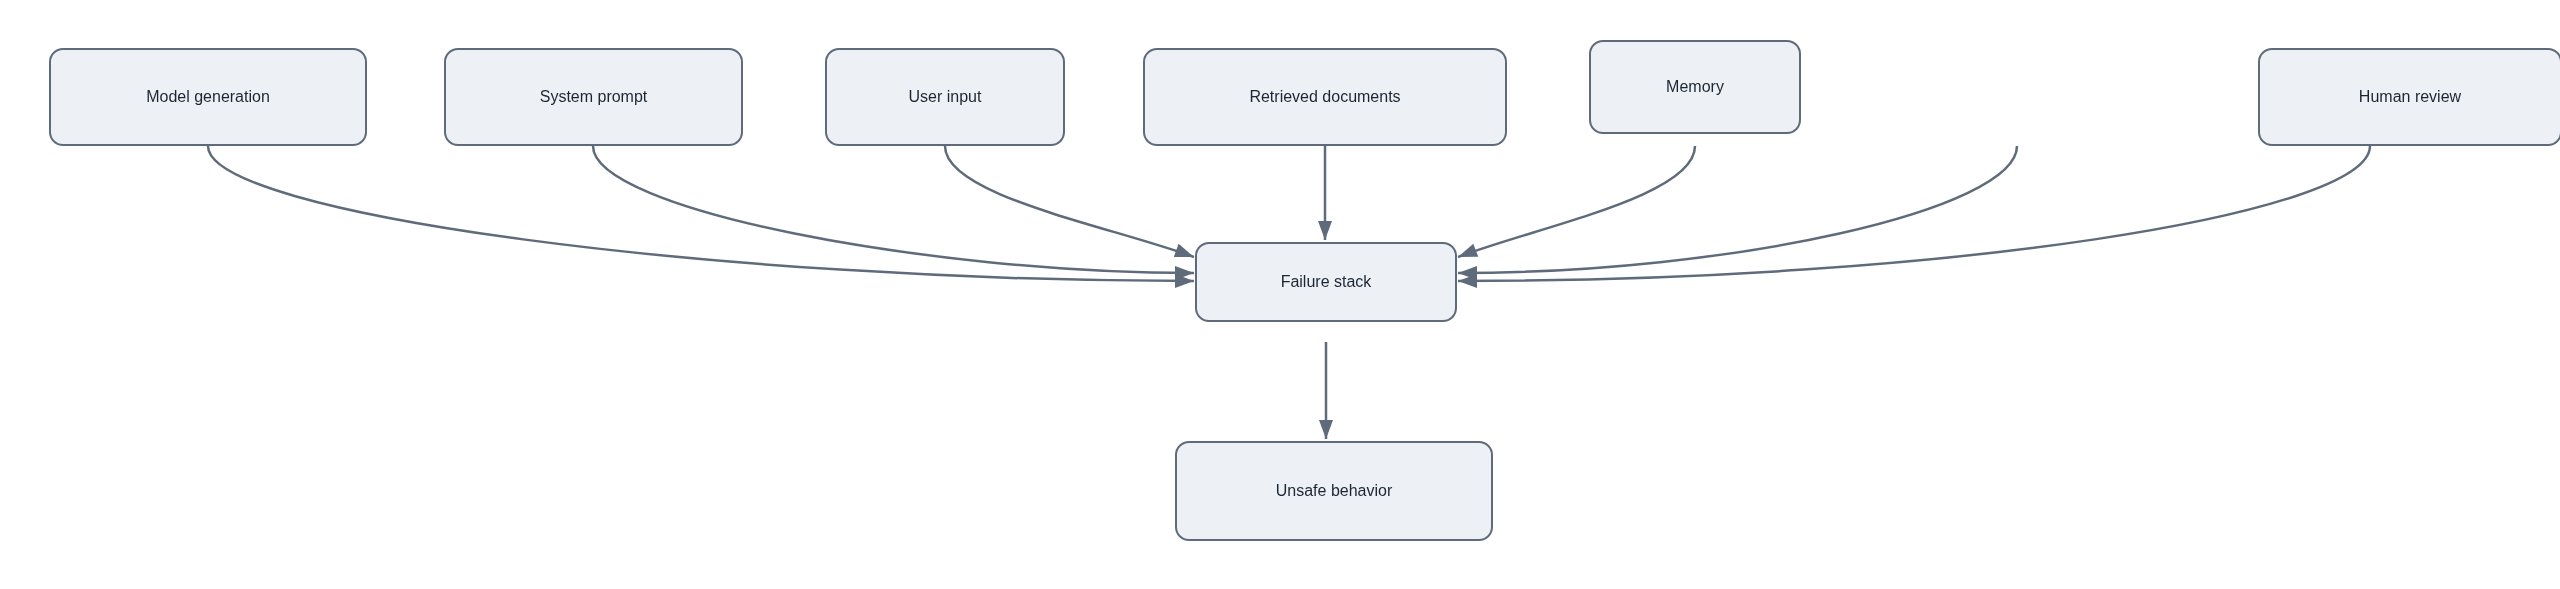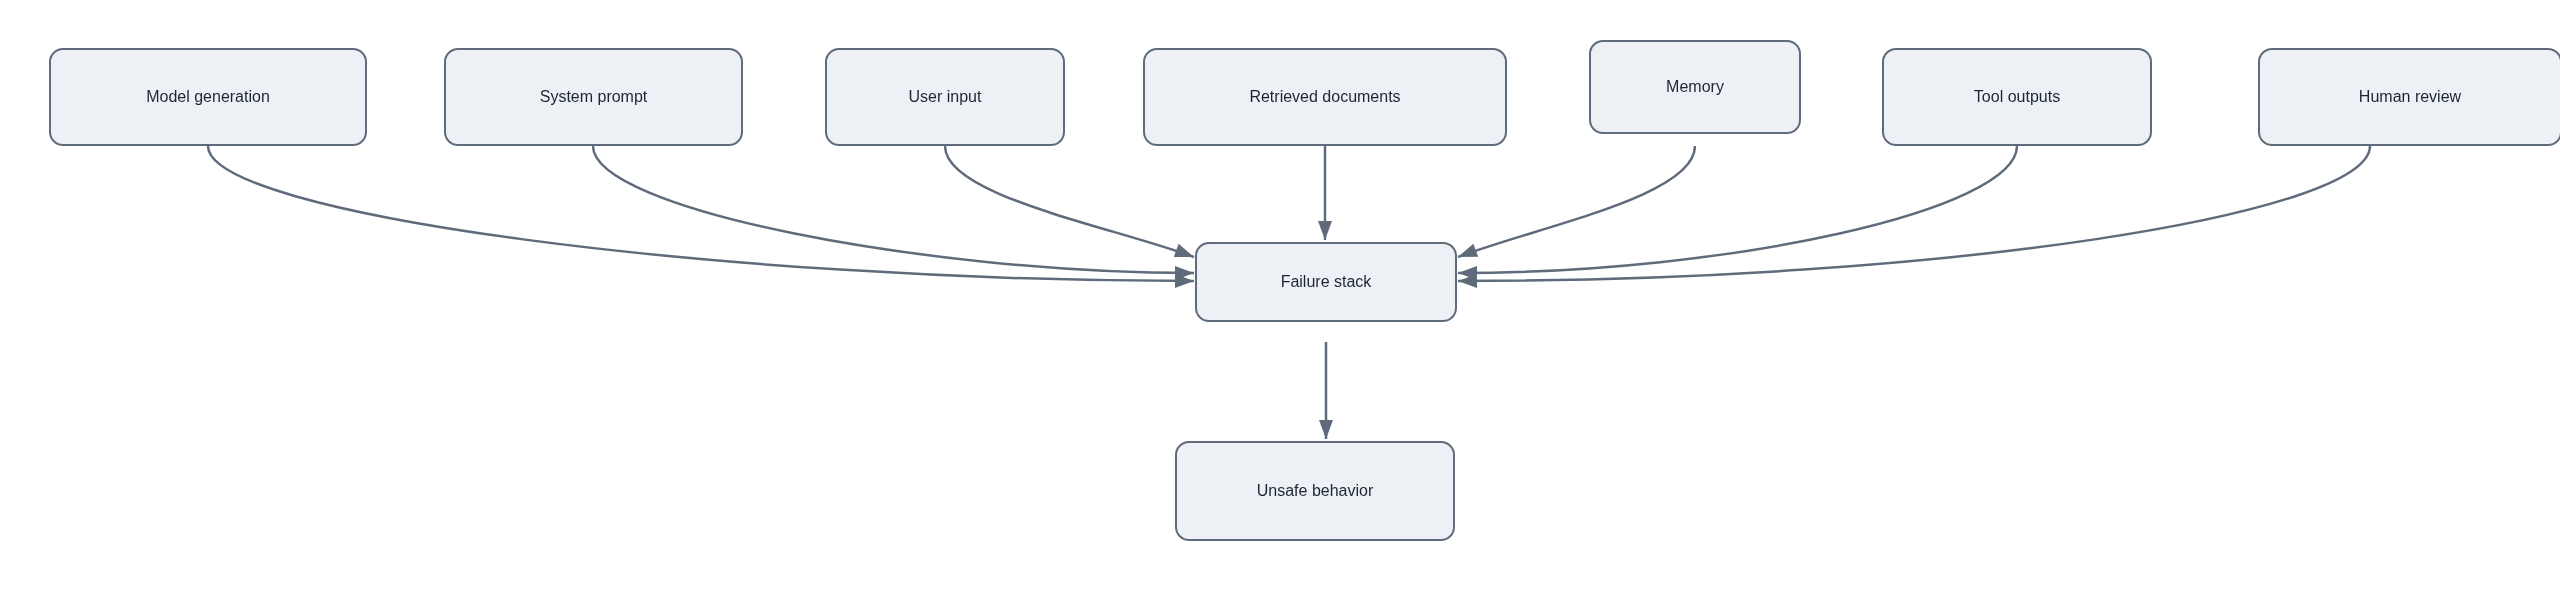--- a/index.html
+++ b/index.html
@@ -91,29 +91,26 @@
   </div>
 
   <div class="node" style="left:825px; top:48px; width:240px; height:98px;">
     <span class="node-label">User input</span>
   </div>
 
   <div class="node" style="left:1589px; top:40px; width:212px; height:94px;">
     <span class="node-label">Memory</span>
   </div>
 
-  <div class="node" style="left:1882px; top:48px; width:270px; height:98px;">
-    <span class="node-label">Tool outputs</span>
-  </div>
 
   <div class="node" style="left:2229px; top:48px; width:304px; height:98px;margin-left:29px;">
     <span class="node-label">Human review</span>
   </div>
 
   <div class="node" style="left:1195px; top:242px; width:262px; height:80px;">
     <span class="node-label">Failure stack</span>
   </div>
 
-  <div class="node" style="left:1175px; top:441px; width:280px; height:100px;">
+  <div class="node" style="left:1175px; top:441px; width:318px; height:100px;">
     <span class="node-label">Unsafe behavior</span>
   </div>
 
 </div>
 
 </body></html>

